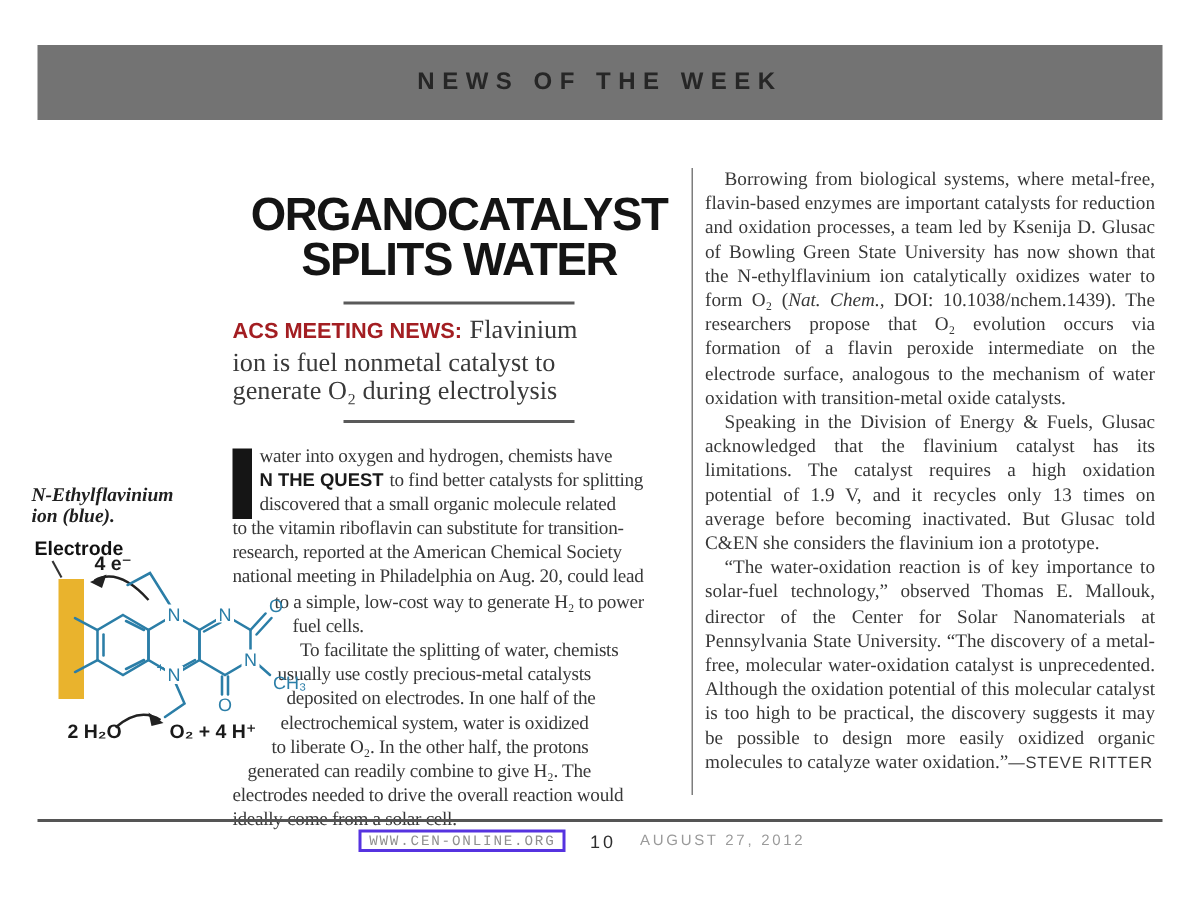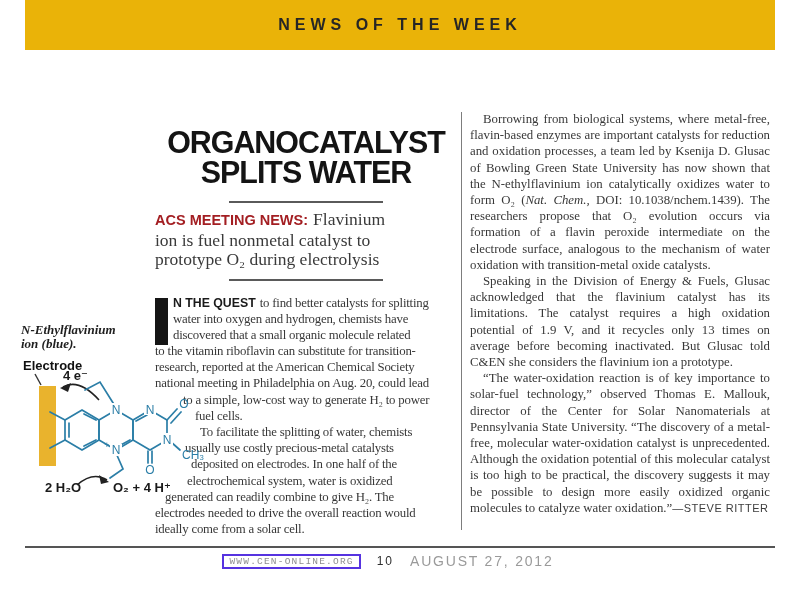--- a/index.html
+++ b/index.html
@@ -1,19 +1,19 @@
 <!DOCTYPE html>
 <html><head>
 <meta charset="utf-8">
 <style>
   html,body{margin:0;padding:0;background:#fff;}
   .page{position:relative;width:800px;height:600px;background:#ffffff;outline:1px solid #dcdcdc;overflow:hidden;
         font-family:"Liberation Serif","DejaVu Serif",serif;}
   
-  .kicker-bar{position:absolute;left:25px;top:0;width:750px;height:50px;background:#eab308;
+  .kicker-bar{position:absolute;left:25px;top:30px;width:750px;height:50px;background:#737373;
               display:flex;align-items:center;justify-content:center;}
   .kicker-title{font-family:"Liberation Sans","DejaVu Sans",sans-serif;font-size:16px;font-weight:700;
                 letter-spacing:5px;color:#262626;}
   
   .col-left{position:absolute;left:155px;top:128px;width:302px;}
   .headline{font-family:"Liberation Sans","DejaVu Sans",sans-serif;font-weight:700;font-size:31px;
             line-height:30px;letter-spacing:-1px;color:#141414;text-align:center;transform:scaleX(.98);}
   .rule{width:154px;height:2px;background:#5a5a5a;margin:0 auto;}
   .rule1{margin-top:13px;}
   .rule2{margin-top:9px;}
@@ -50,58 +50,59 @@
   .ahead{fill:#222;stroke:none;}
   .mask{fill:#ffffff;stroke:none;}
   
   .foot-rule{position:absolute;left:25px;top:546px;width:750px;height:2px;background:#555;}
   .footer{position:absolute;left:0;top:553px;width:800px;display:flex;align-items:center;
           justify-content:center;gap:16px;transform:translateX(-12px);
           font-family:"Liberation Sans","DejaVu Sans",sans-serif;}
   .site-link{border:2px solid #5633e0;color:#8f8f8f;font-size:9.5px;letter-spacing:1.2px;
              padding:0 5px;cursor:pointer;font-family:Liberation Mono, monospace;}
   .page-num{font-size:12px;color:#2e2e2e;letter-spacing:2px;}
-  .issue-date{font-size:14px;letter-spacing:1.8px;color:#9a9a9a;}
+  .issue-date{font-size:10px;letter-spacing:1.8px;color:#9a9a9a;}
 </style>
 </head>
 <body>
 
 <div class="page">
 
   <div class="kicker-bar">
     <span class="kicker-title">NEWS OF THE WEEK</span>
   </div>
 
   <div class="col-left">
     <div class="headline">
       <div>ORGANOCATALYST</div>
       <div>SPLITS WATER</div>
     </div>
     <div class="rule rule1"></div>
     <div class="deck">
       <div><span class="deck-label">ACS MEETING NEWS:</span><span>Flavinium</span></div>
       <div>ion is fuel nonmetal catalyst to</div>
-      <div>prototype O₂ during electrolysis</div>
+      <div>generate O₂ during electrolysis</div>
     </div>
     <div class="rule rule2"></div>
 
     <div class="body-block">
       <div class="dropcap"></div>
+      <div class="ln iA">water into oxygen and hydrogen, chemists have</div>
       <div class="ln iA"><span class="lead">N THE QUEST</span><span>to find better catalysts for splitting</span></div>
-      <div class="ln iA">water into oxygen and hydrogen, chemists have</div>
       <div class="ln iA">discovered that a small organic molecule related</div>
       <div class="ln">to the vitamin riboflavin can substitute for transition-</div>
       <div class="ln">research, reported at the American Chemical Society</div>
       <div class="ln">national meeting in Philadelphia on Aug. 20, could lead</div>
       <div class="ln i28">to a simple, low-cost way to generate H₂ to power</div>
       <div class="ln i40">fuel cells.</div>
       <div class="ln i45">To facilitate the splitting of water, chemists</div>
       <div class="ln i30">usually use costly precious-metal catalysts</div>
       <div class="ln i36">deposited on electrodes. In one half of the</div>
       <div class="ln i32">electrochemical system, water is oxidized</div>
+      <div class="ln i26">to liberate O₂. In the other half, the protons</div>
       <div class="ln i10">generated can readily combine to give H₂. The</div>
       <div class="ln">electrodes needed to drive the overall reaction would</div>
       <div class="ln">ideally come from a solar cell.</div>
     </div>
   </div>
 
   <div class="divider"></div>
 
   <div class="col-right">
     <p><span>Borrowing from biological systems, where metal-free, flavin-based enzymes are important catalysts for reduction and oxidation processes, a team led by Ksenija D. Glusac of Bowling Green State University has now shown that the N-ethylflavinium ion catalytically oxidizes water to form O₂ (</span><span class="ital">Nat. Chem.,</span><span> DOI: 10.1038/nchem.1439). The researchers propose that O₂ evolution occurs via formation of a flavin peroxide intermediate on the electrode surface, analogous to the mechanism of water oxidation with transition-metal oxide catalysts.</span></p>

